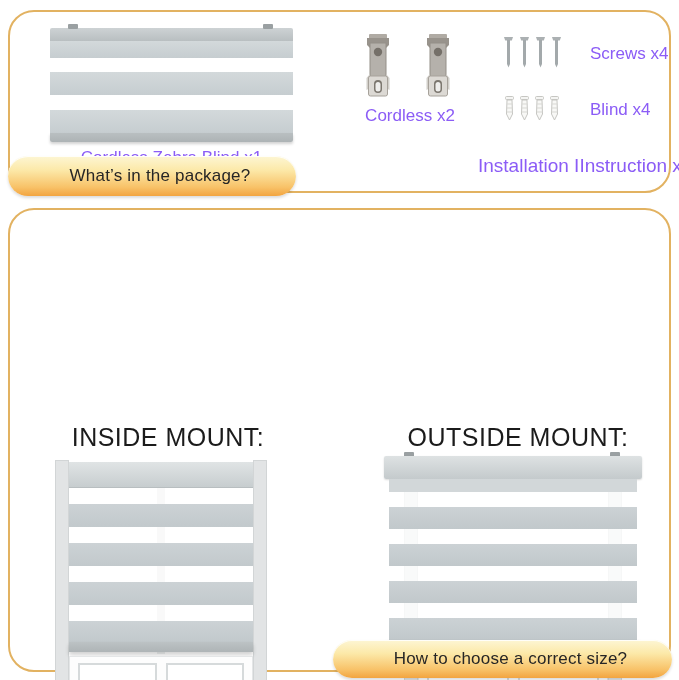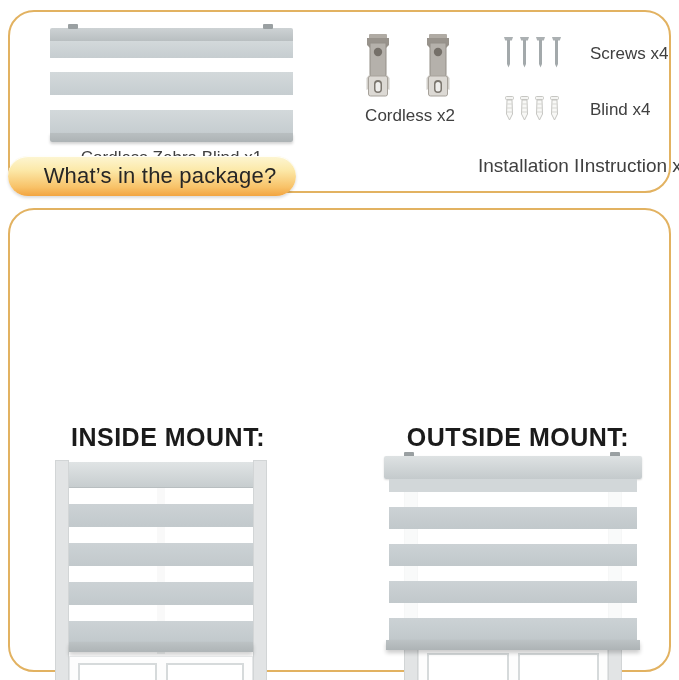--- a/index.html
+++ b/index.html
@@ -5,40 +5,40 @@
   * { margin:0; padding:0; box-sizing:border-box; }
   html,body { background:#ffffff; }
   body { font-family:"Liberation Sans", sans-serif; }
   .canvas { position:relative; width:679px; height:680px; background:#fff; overflow:hidden; }
 
   .panel { position:absolute; border:2px solid #e2b261; border-radius:26px; background:#fff; }
   .top-panel { left:8px; top:10px; width:663px; height:183px; }
   .bottom-panel { left:8px; top:208px; width:663px; height:464px; }
 
   .badge { position:absolute; display:flex; align-items:center; justify-content:center;
-    font-size:22px; letter-spacing:.2px; color:#262626; border-radius:21px;
+    font-size:17px; letter-spacing:.2px; color:#262626; border-radius:21px;
     background:linear-gradient(180deg,#fdf6d4 0%,#fce9a9 35%,#f8c268 78%,#f2a440 100%);
     box-shadow:0 2px 3px rgba(0,0,0,.14), inset 0 1px 0 rgba(255,255,255,.85);
     white-space:nowrap; z-index:5;padding-left:16px; }
   .badge-left  { left:8px;  top:156px; width:288px; height:40px; }
   .badge-right { left:333px; top:640px; width:339px; height:38px; }
 
   
   .pkg-blind { position:absolute; left:40px; top:16px; width:243px; }
   .pkg-tab { position:absolute; top:-4px; width:10px; height:5px; background:#9aa0a2; border-radius:1px; }
   .pkg-tab.t1 { left:18px; } .pkg-tab.t2 { left:213px; }
   .rail-top { height:13px; background:linear-gradient(180deg,#cdd2d4,#b9bfc1); border-radius:2px 2px 0 0; }
   .stripe { background:linear-gradient(180deg,#d3d9db,#c6cdd0); }
   .stripe.attached { height:17px; }
   .pkg-gap1 { height:14px; } .pkg-gap2 { height:15px; }
   .pkg-stripe { height:23px; }
   .rail-bottom { height:9px; background:linear-gradient(180deg,#b9bfc1,#adb3b5); border-radius:0 0 2px 2px;
     box-shadow:0 2px 3px rgba(0,0,0,.18); }
 
-  .pkg-label { position:absolute; font-size:17px; color:#404040; white-space:nowrap; }
+  .pkg-label { position:absolute; font-size:17px; color:#8b5cf6; white-space:nowrap; }
   .blind-label    { left:40px; top:136px; width:243px; text-align:center; }
   .brackets-label { left:350px; top:94px; width:100px; text-align:center; }
   .screws-label   { left:580px; top:32px; }
   .anchor-label   { left:580px; top:88px; }
   .instr-label    { left:468px; top:143px; font-size:19px; }
 
   .brackets-group { position:absolute; left:353px; top:20px; display:flex; gap:30px; }
   .screws-group   { position:absolute; left:492px; top:24px; display:flex; gap:3px; }
   .anchors-group  { position:absolute; left:494px; top:84px; display:flex; gap:4px; }
 
@@ -48,21 +48,21 @@
     display:flex; flex-direction:column; align-items:center; justify-content:center; gap:2px; }
   .card-brand { display:flex; align-items:center; gap:2px; font-size:9px; font-weight:bold;
     letter-spacing:.4px; color:#2b2b2b; }
   .card-logo { width:8px; height:8px; border-radius:50%; background:#2b2b2b; position:relative; flex:0 0 auto; }
   .card-logo::after { content:""; position:absolute; left:2px; top:2px; width:4px; height:4px;
     border-radius:50%; border:1px solid #fff; border-right-color:transparent; }
   .card-small { font-size:6.5px; color:#6a6a6a; line-height:8px; }
 
   
   .mount-heading { position:absolute; top:213px; width:230px; text-align:center; font-size:25px;
-    font-weight:bold; letter-spacing:.5px; color:#1b1b1b; white-space:nowrap; }
+    font-weight:normal; letter-spacing:.5px; color:#1b1b1b; white-space:nowrap; }
   .heading-inside  { left:43px; }
   .heading-outside { left:393px; }
 
   
   .post { position:absolute; top:0; width:14px; background:#e2e4e5; border:1px solid #d2d5d6; }
   .panes { position:absolute; background:#fdfdfd; border:1px solid #e4e6e7; display:flex; gap:9px; padding:6px 8px; }
   .pane { flex:1; background:#fff; border:2px solid #d6dadb; }
   .faint-mullion { position:absolute; width:8px; background:#eef0f0; }
 
   
@@ -258,14 +258,15 @@
           <div class="ow-stripe"></div>
           <div class="ow-sheer"></div>
           <div class="ow-stripe"></div>
         </div>
         <div class="ow-bottomrail"></div>
       </div>
     </div>
 
   </section>
 
+  <div class="badge badge-right">How to choose a correct size?</div>
 
 </div>
 
 </body></html>

